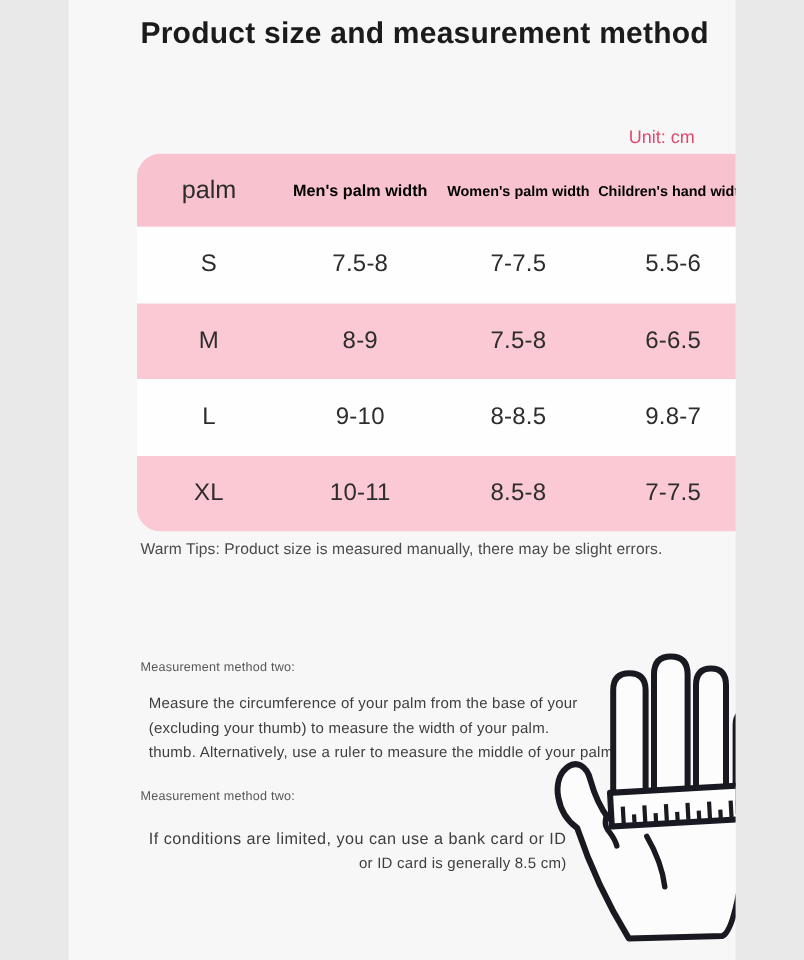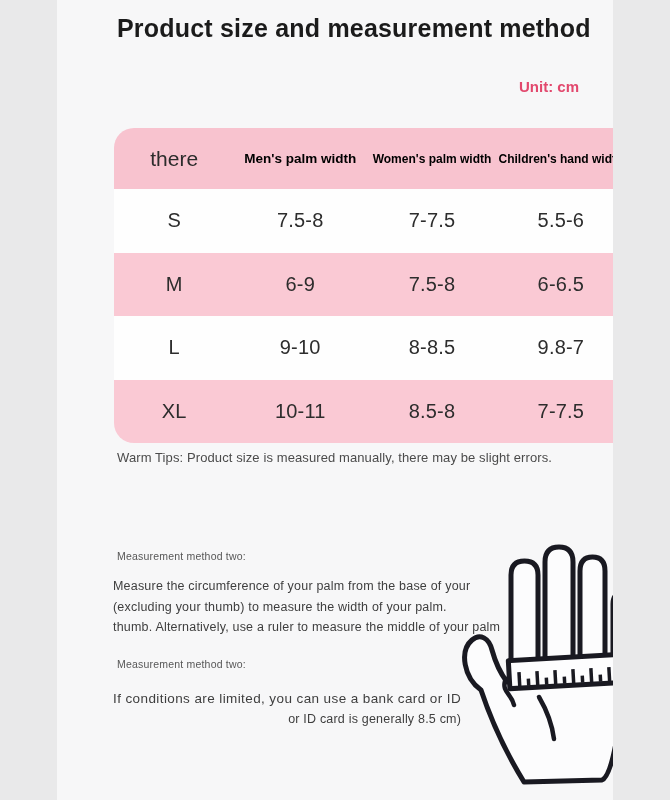--- a/index.html
+++ b/index.html
@@ -2,71 +2,71 @@
 <html><head>
 <meta charset="utf-8">
 <style>
   html,body{margin:0;padding:0;background:#e9e9ea;}
   .page{
     position:relative;width:556px;height:800px;background:#f7f7f8;
     font-family:"Liberation Sans","DejaVu Sans",sans-serif;overflow:hidden;margin:0 auto;
   }
   .title{position:absolute;left:60px;top:14px;margin:0;font-size:25px;font-weight:700;
          color:#1b1b1b;letter-spacing:.2px;}
-  .unit{position:absolute;right:34px;top:78px;font-size:15px;font-weight:700;color:#e2486d;}
+  .unit{position:absolute;right:34px;top:106px;font-size:15px;font-weight:400;color:#e2486d;}
 
   .size-table{position:absolute;left:57px;top:128px;width:573px;border-radius:20px;overflow:hidden;}
   .t-row{display:grid;grid-template-columns:21% 23% 23% 22%;align-items:center;
          height:63.5px;background:#fefefe;text-align:center;color:#2d2d2d;}
   .t-head{height:61px;background:#f8c3cf;}
   .t-row.pink{background:#fac9d4;}
   .h-size{font-size:21px;color:#2c2c2c;}
   .h-col{font-size:12px;font-weight:600;color:#000000;}
   .h-col-men{font-size:13.5px;}
   .cell.v{font-size:20px;letter-spacing:.2px;}
 
   .warm-tips{position:absolute;left:60px;top:450px;margin:0;font-size:13px;color:#4b4b4b;
              letter-spacing:.1px;}
 
   .m-label{position:absolute;left:60px;font-size:10.5px;color:#575757;letter-spacing:.2px;}
   .m-label-1{top:550px;}
   .m-label-2{top:658px;}
-  .m-lines{position:absolute;left:56px;color:#3e3e3e;}
+  .m-lines{position:absolute;left:67px;color:#3e3e3e;}
   .m-lines-1{top:576px;font-size:12.5px;line-height:20.5px;letter-spacing:.2px;}
   .m-lines-2{top:689px;font-size:12.5px;line-height:20px;letter-spacing:.2px;text-align:right;}
   .l-big{font-size:13.5px;letter-spacing:.4px;}
 
   .hand{position:absolute;left:390px;top:530px;}
 </style>
 </head>
 <body>
 
 <div class="page">
 
   <h1 class="title">Product size and measurement method</h1>
   <div class="unit">Unit: cm</div>
 
   <div class="size-table">
     <div class="t-row t-head">
-      <div class="cell h-size">there</div>
+      <div class="cell h-size">palm</div>
       <div class="cell h-col h-col-men">Men's palm width</div>
       <div class="cell h-col">Women's palm width</div>
       <div class="cell h-col">Children's hand width</div>
     </div>
 
     <div class="t-row">
       <div class="cell v">S</div>
       <div class="cell v">7.5-8</div>
       <div class="cell v">7-7.5</div>
       <div class="cell v">5.5-6</div>
     </div>
 
     <div class="t-row pink">
       <div class="cell v">M</div>
-      <div class="cell v">6-9</div>
+      <div class="cell v">8-9</div>
       <div class="cell v">7.5-8</div>
       <div class="cell v">6-6.5</div>
     </div>
 
     <div class="t-row">
       <div class="cell v">L</div>
       <div class="cell v">9-10</div>
       <div class="cell v">8-8.5</div>
       <div class="cell v">9.8-7</div>
     </div>

